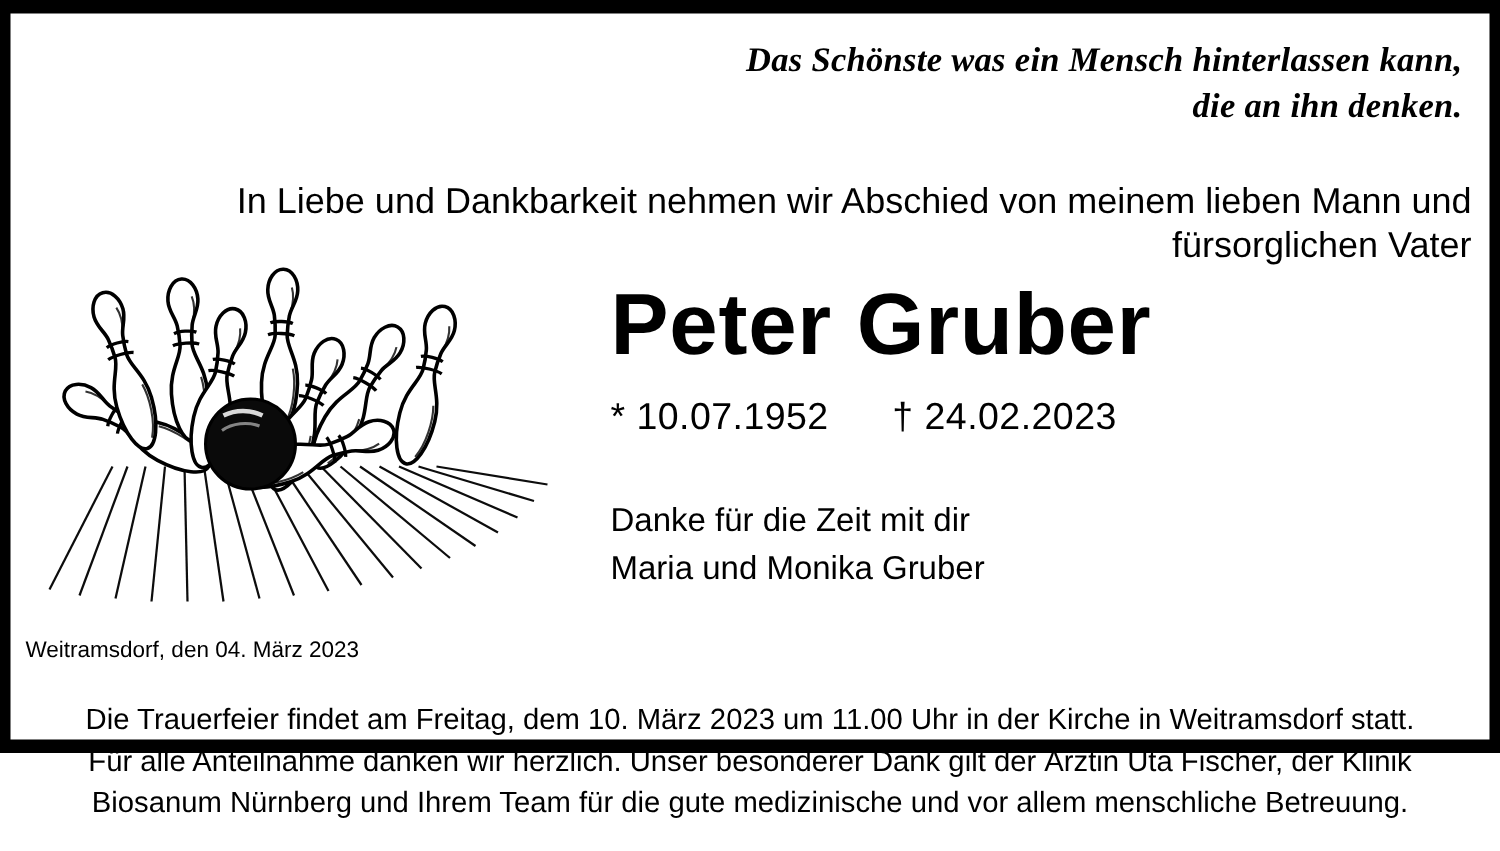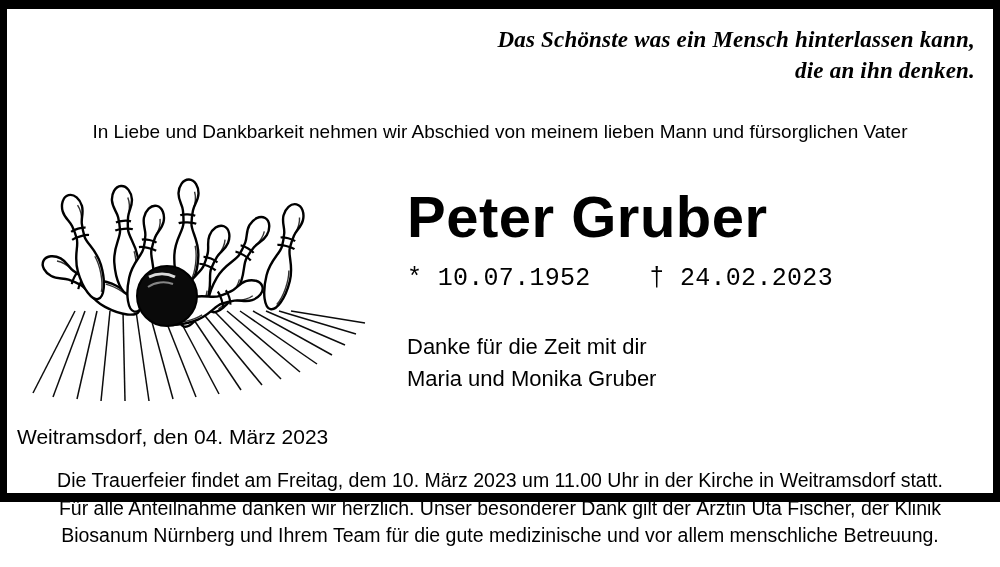--- a/index.html
+++ b/index.html
@@ -50,22 +50,22 @@
   .verse div {
     white-space: nowrap;
   }
 
   
   .intro {
     position: absolute;
     top: 112px;
     left: 12px;
     right: 12px;
-    text-align: center;
-    font-size: 19px;
+    text-align: right;
+    font-size: 24px;
     line-height: 1.2;
   }
 
   
   .illustration {
     position: absolute;
     top: 152px;
     left: 8px;
     width: 380px;
     height: 250px;
@@ -87,21 +87,20 @@
     font-weight: bold;
     letter-spacing: 0.5px;
     line-height: 1.05;
     white-space: nowrap;
   }
   .dates {
     margin-top: 16px;
     font-size: 25px;
     letter-spacing: 0.3px;
     white-space: nowrap;
-    font-family: Liberation Mono, monospace;
   }
   .dates .sym {
     font-weight: normal;
   }
   .dates .gap {
     display: inline-block;
     width: 28px;
   }
   .thanks {
     margin-top: 38px;
@@ -111,21 +110,21 @@
   .family {
     font-size: 22px;
     line-height: 1.45;
   }
 
   
   .place-date {
     position: absolute;
     top: 416px;
     left: 10px;
-    font-size: 21px;
+    font-size: 15px;
   }
 
   
   .footer-text {
     position: absolute;
     top: 458px;
     left: 10px;
     right: 10px;
     font-size: 19.5px;
     line-height: 1.42;

